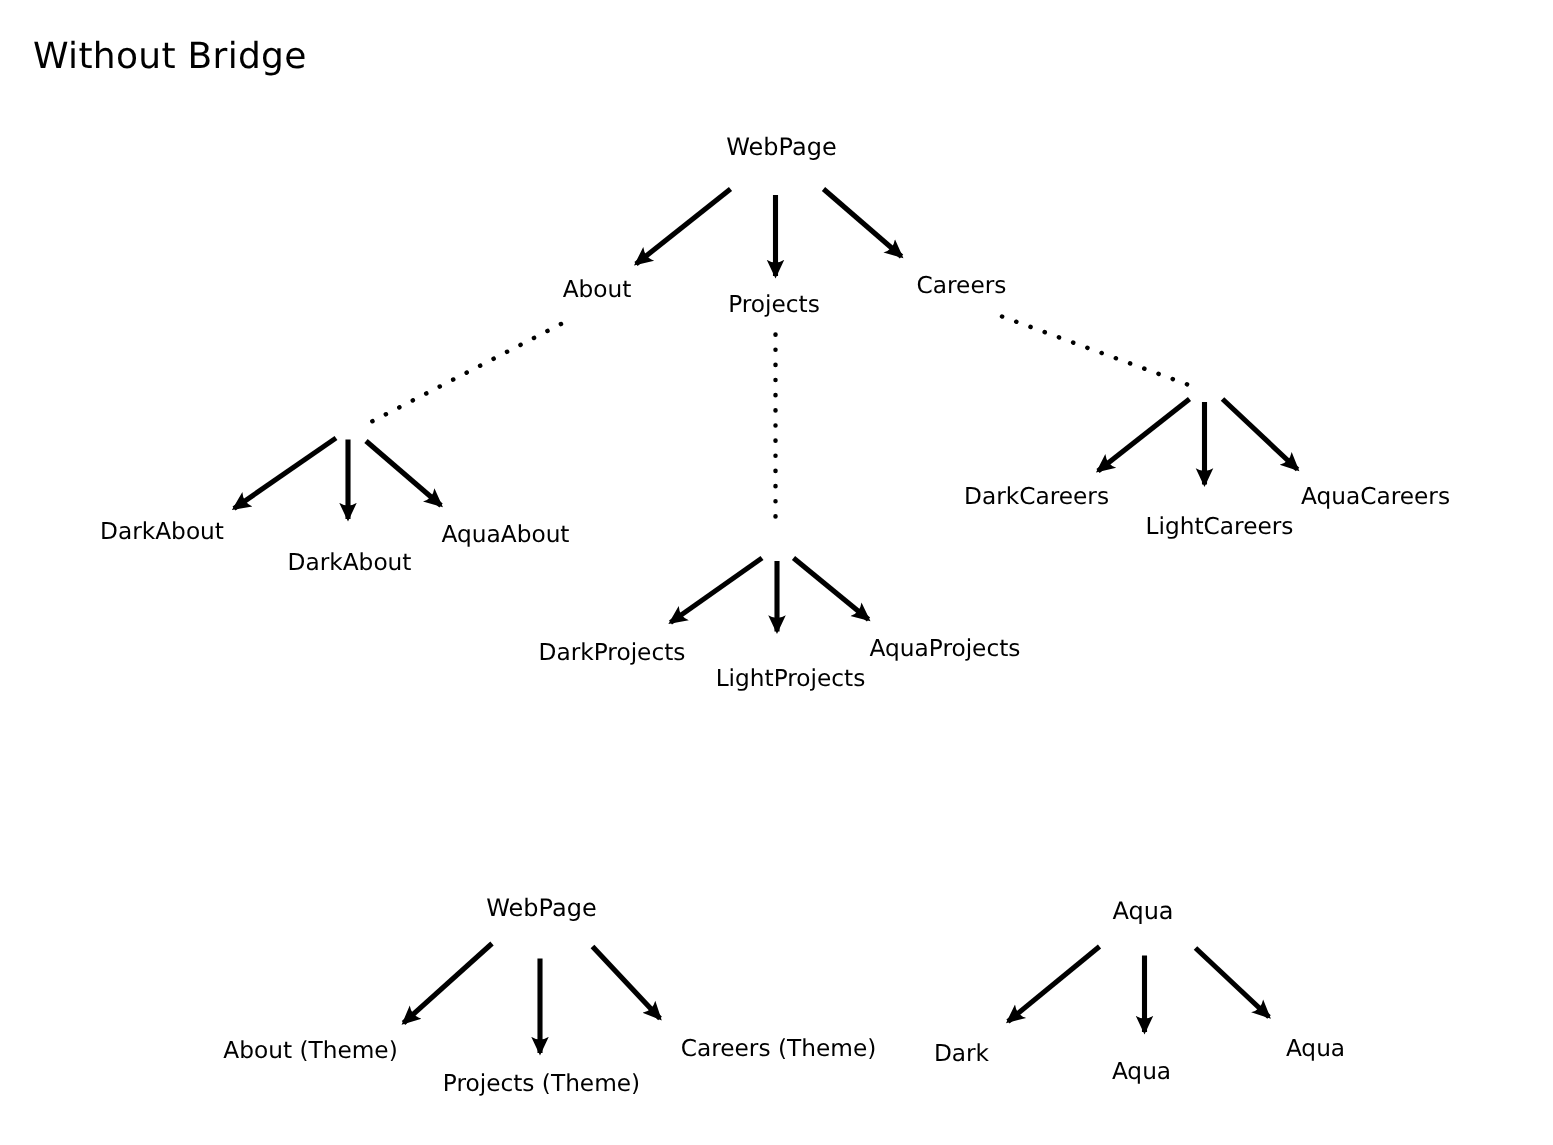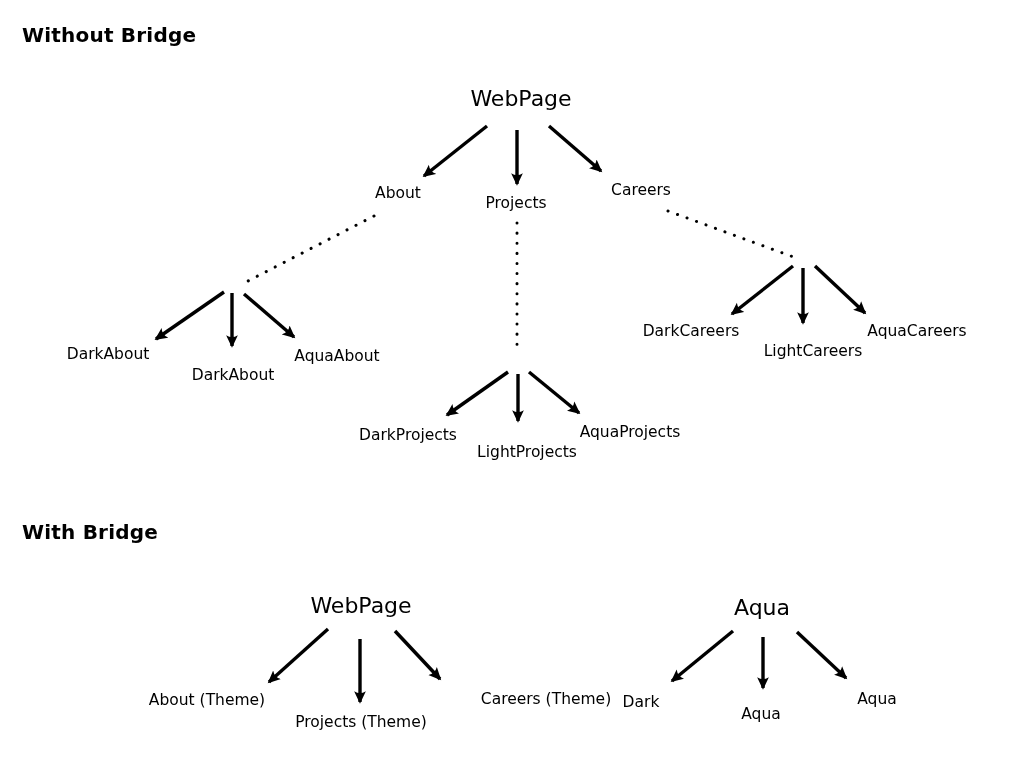--- a/index.html
+++ b/index.html
@@ -30,43 +30,42 @@
   }
   .edge-dotted {
     stroke: #000000;
     stroke-width: 3;
     fill: none;
     stroke-linecap: round;
     stroke-dasharray: 0.1 10;
   }
   .section-title {
     position: absolute;
-    font-size: 20px;
-    font-weight: bold;
+    font-size: 24px;
+    font-weight: normal;
     letter-spacing: 0.2px;
     white-space: nowrap;
   }
   .node {
     position: absolute;
     transform: translate(-50%, -50%);
     font-size: 15.5px;
     white-space: nowrap;
   }
   .node-root {
-    font-size: 22px;
+    font-size: 16px;
   }
 </style>
 </head>
 <body>
 
 <div class="canvas">
 
   <div class="section-title" style="left:22px; top:23px;">Without Bridge</div>
 
-  <div class="section-title" style="left:22px; top:520px;">With Bridge</div>
 
   <svg class="edges" viewBox="0 0 1035 763" xmlns="http://www.w3.org/2000/svg">
     <defs>
       <marker id="ah" viewBox="0 0 12 12" refX="10" refY="6" markerWidth="13" markerHeight="13" orient="auto" markerUnits="userSpaceOnUse">
         <path d="M0,0.6 L11.6,6 L0,11.4 Q3.4,6 0,0.6 Z" fill="#000000"></path>
       </marker>
     </defs>
 
     <line class="edge" x1="487" y1="126" x2="424" y2="176" marker-end="url(#ah)"></line>
     <line class="edge" x1="517" y1="130" x2="517" y2="184" marker-end="url(#ah)"></line>
@@ -110,20 +109,20 @@
   <div class="node" style="left:527px; top:452px;">LightProjects</div>
   <div class="node" style="left:630px; top:432px;">AquaProjects</div>
 
   <div class="node" style="left:691px; top:331px;">DarkCareers</div>
   <div class="node" style="left:813px; top:351px;">LightCareers</div>
   <div class="node" style="left:917px; top:331px;">AquaCareers</div>
 
   <div class="node node-root" style="left:361px; top:605px;">WebPage</div>
   <div class="node" style="left:207px; top:700px;">About (Theme)</div>
   <div class="node" style="left:361px; top:722px;">Projects (Theme)</div>
-  <div class="node" style="left:546px; top:699px;">Careers (Theme)</div>
+  <div class="node" style="left:519px; top:699px;">Careers (Theme)</div>
 
   <div class="node node-root" style="left:762px; top:607px;">Aqua</div>
   <div class="node" style="left:641px; top:702px;">Dark</div>
   <div class="node" style="left:761px; top:714px;">Aqua</div>
   <div class="node" style="left:877px; top:699px;">Aqua</div>
 
 </div>
 
 </body></html>

